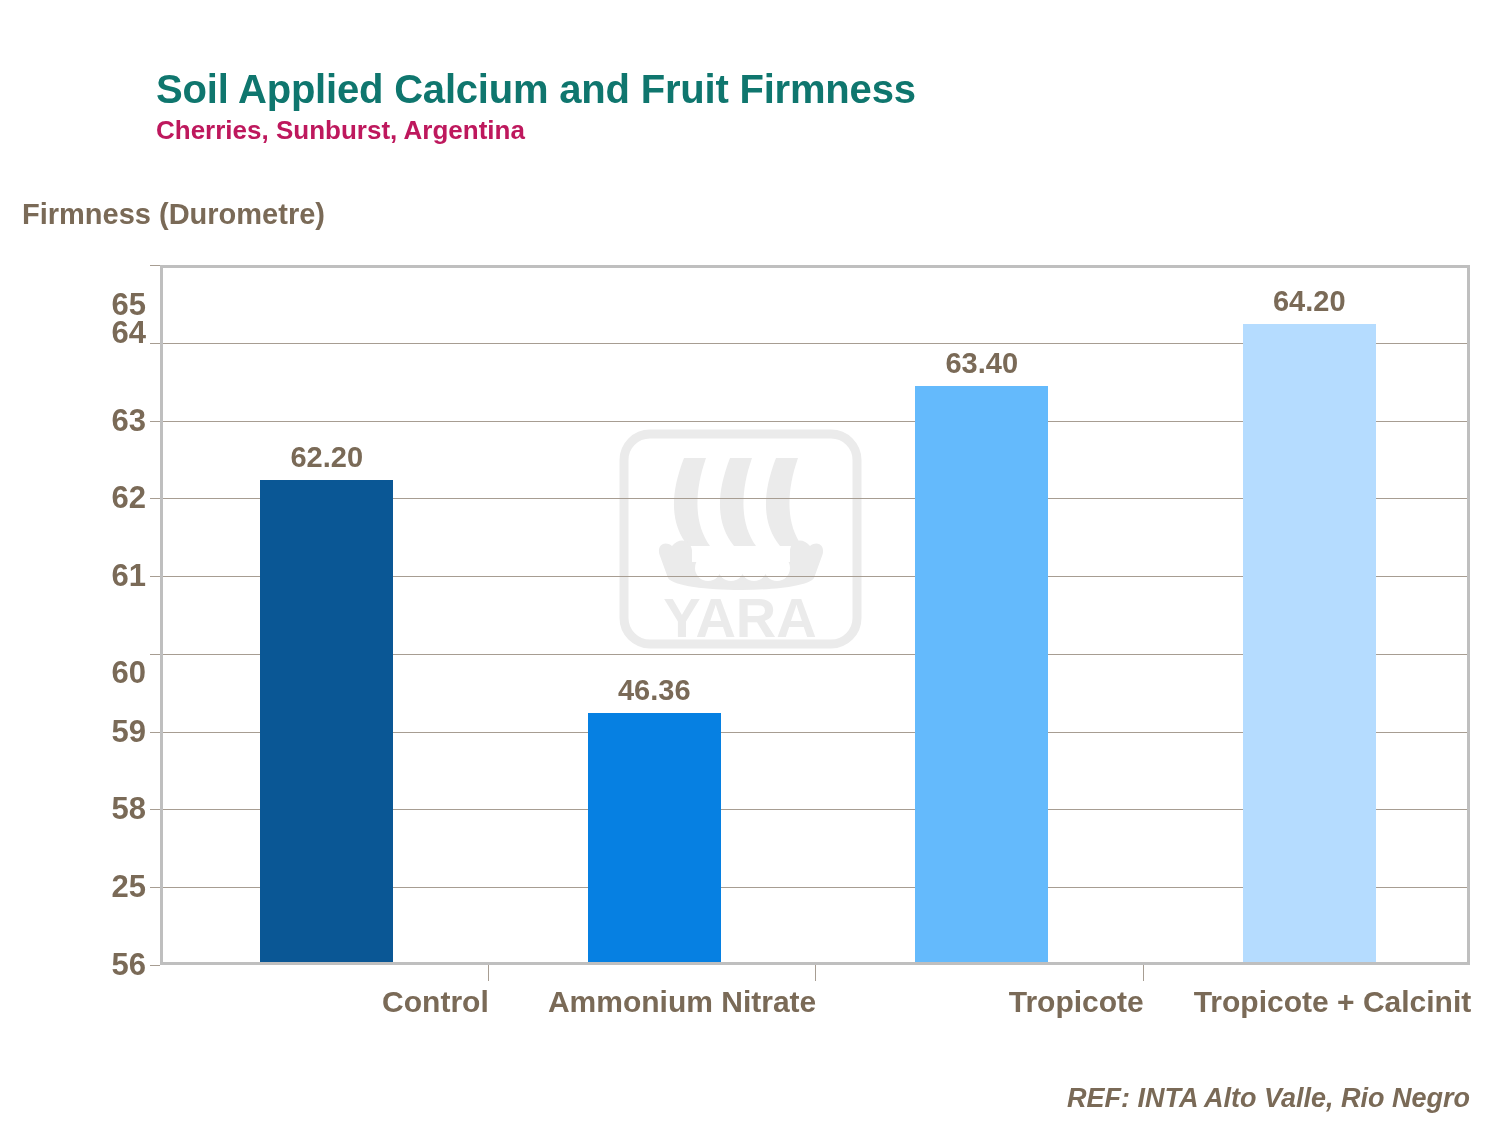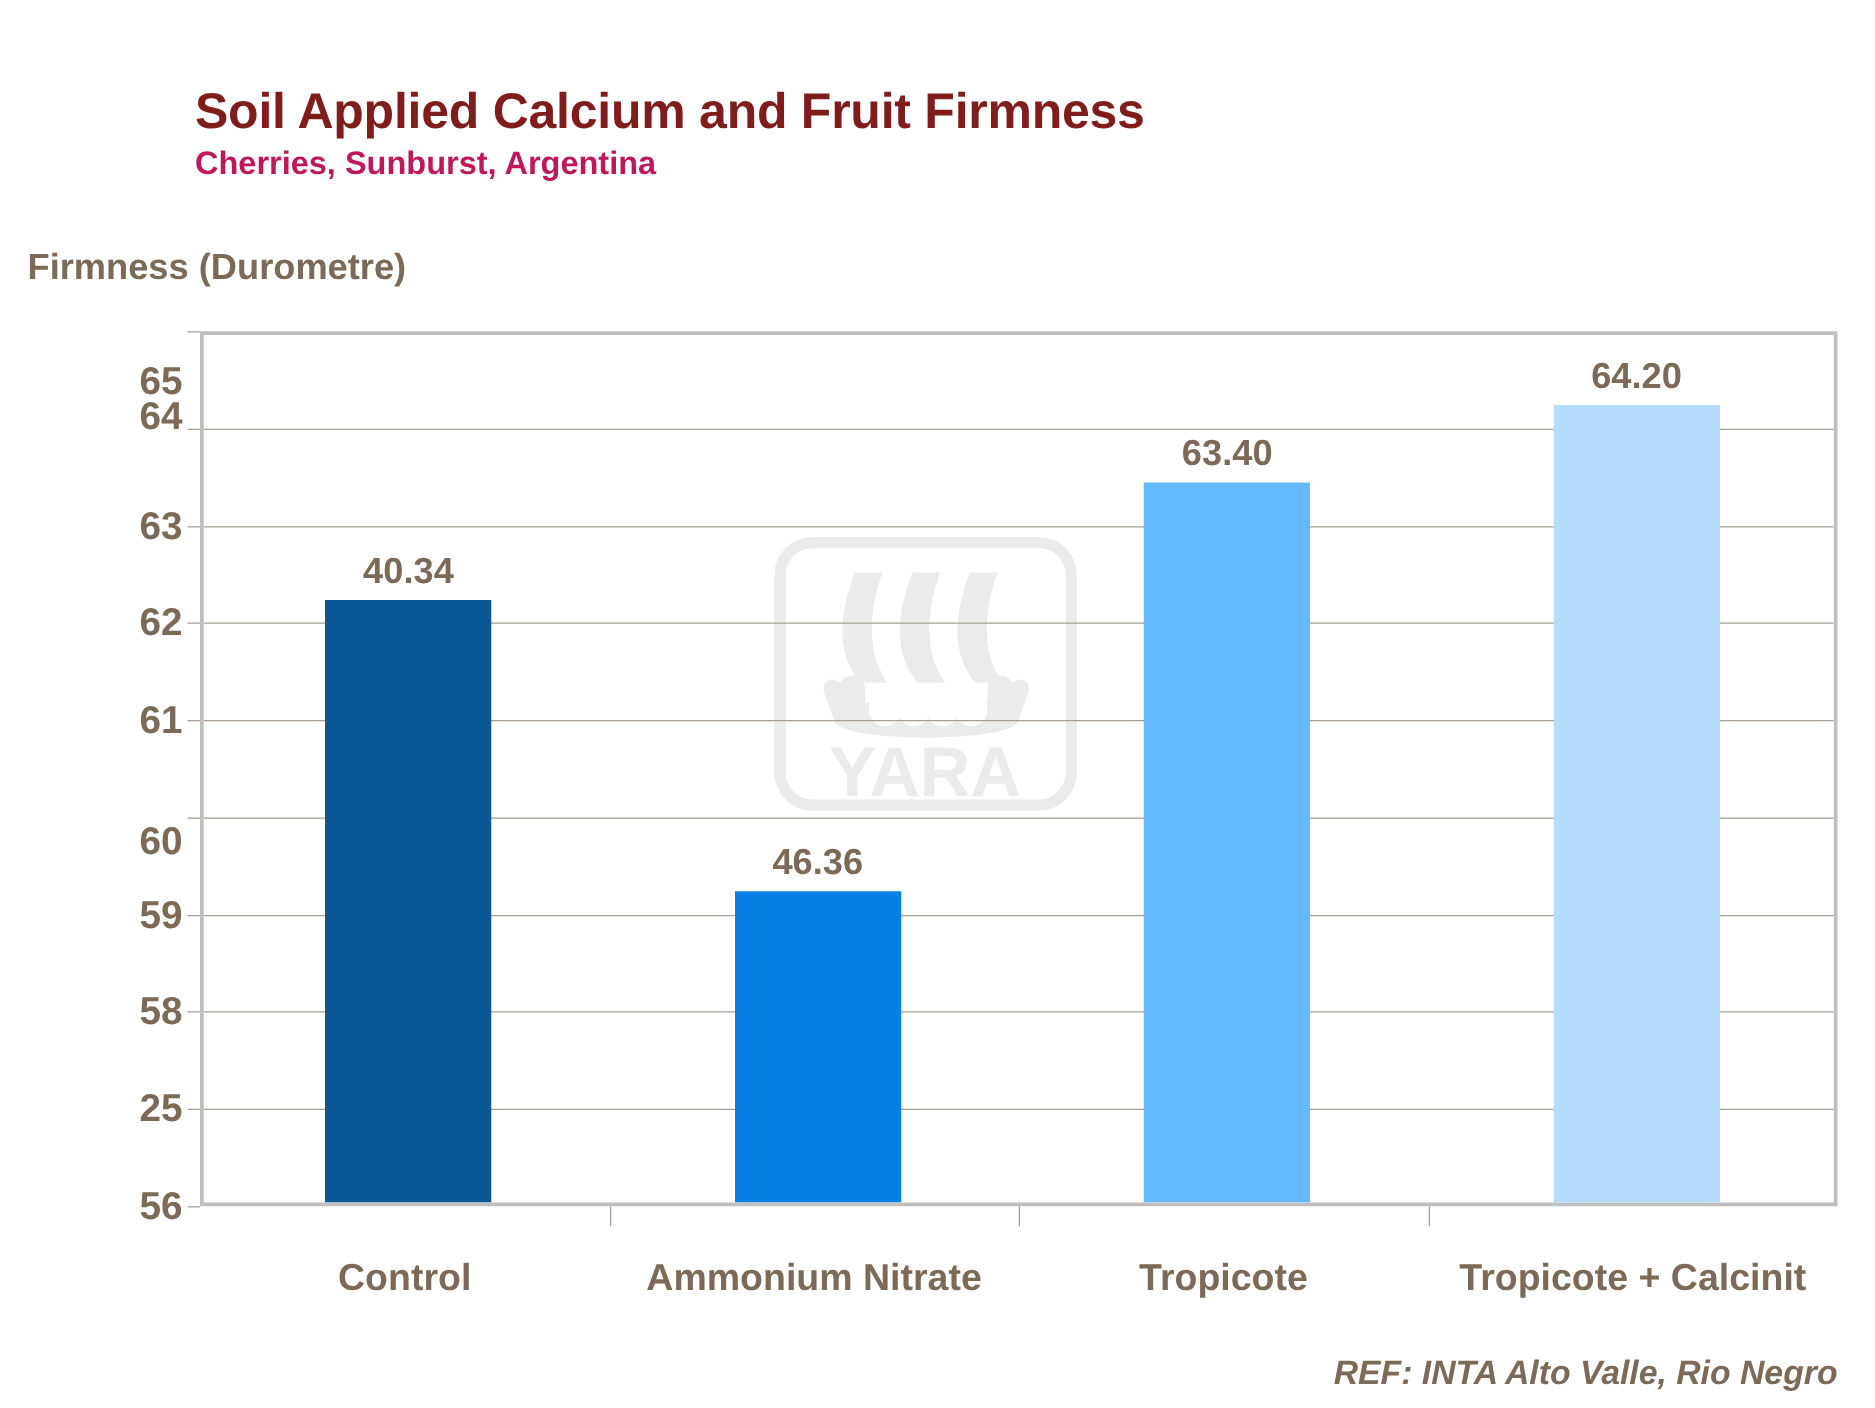--- a/index.html
+++ b/index.html
@@ -18,21 +18,21 @@
   
   #title-block {
     position: absolute;
     left: 156px;
     top: 68px;
     width: 1200px;
   }
   #chart-title {
     font-size: 40px;
     font-weight: bold;
-    color: #7f1d1d;
+    color: #0f766e;
     line-height: 1.05;
     letter-spacing: -0.2px;
     white-space: nowrap;
   }
   #chart-subtitle {
     font-size: 26px;
     font-weight: bold;
     color: #be185d;
     margin-top: 6px;
     line-height: 1.1;
@@ -138,26 +138,25 @@
     width: 1px;
     height: 16px;
     background: #a79d92;
   }
   .x-cat-label {
     position: absolute;
     top: 20px;
     font-size: 30px;
     font-weight: bold;
     color: #7a6a57;
-    text-align: center;
+    text-align: right;
     line-height: 1.12;
     transform: translateX(-50%);
     width: 330px;
     margin-left: 0;
-    margin-top: 21px;
   }
 
   #ref-note {
     position: absolute;
     right: 30px;
     top: 1083px;
     font-size: 27px;
     font-weight: bold;
     font-style: italic;
     color: #7a6a57;
@@ -212,21 +211,21 @@
     </div>
   <div class="gridline" style="top: 74.7778px; background: rgb(167, 157, 146);"></div>
       <div class="gridline" style="top: 152.556px; background: rgb(167, 157, 146);"></div>
       <div class="gridline" style="top: 230.333px; background: rgb(167, 157, 146);"></div>
       <div class="gridline" style="top: 308.111px; background: rgb(167, 157, 146);"></div>
       <div class="gridline" style="top: 385.889px; background: rgb(167, 157, 146);"></div>
       <div class="gridline" style="top: 463.667px; background: rgb(167, 157, 146);"></div>
       <div class="gridline" style="top: 541.444px; background: rgb(167, 157, 146);"></div>
       <div class="gridline" style="top: 619.222px; background: rgb(167, 157, 146);"></div>
       <div class="bar" style="left: 97.25px; width: 133px; height: 482.222px; background: rgb(10, 87, 149);"></div>
-      <div class="bar-value" style="left: 163.75px; top: 172.778px;">40.34</div>
+      <div class="bar-value" style="left: 163.75px; top: 172.778px;">62.20</div>
       <div class="bar" style="left: 424.75px; width: 133px; height: 248.889px; background: rgb(6, 128, 226);"></div>
       <div class="bar-value" style="left: 491.25px; top: 406.111px;">46.36</div>
       <div class="bar" style="left: 752.25px; width: 133px; height: 575.556px; background: rgb(100, 186, 252);"></div>
       <div class="bar-value" style="left: 818.75px; top: 79.4444px;">63.40</div>
       <div class="bar" style="left: 1079.75px; width: 133px; height: 637.778px; background: rgb(181, 220, 255);"></div>
       <div class="bar-value" style="left: 1146.25px; top: 17.2222px;">64.20</div>
     </div>
 </div>
 
 <div id="x-axis-area">

